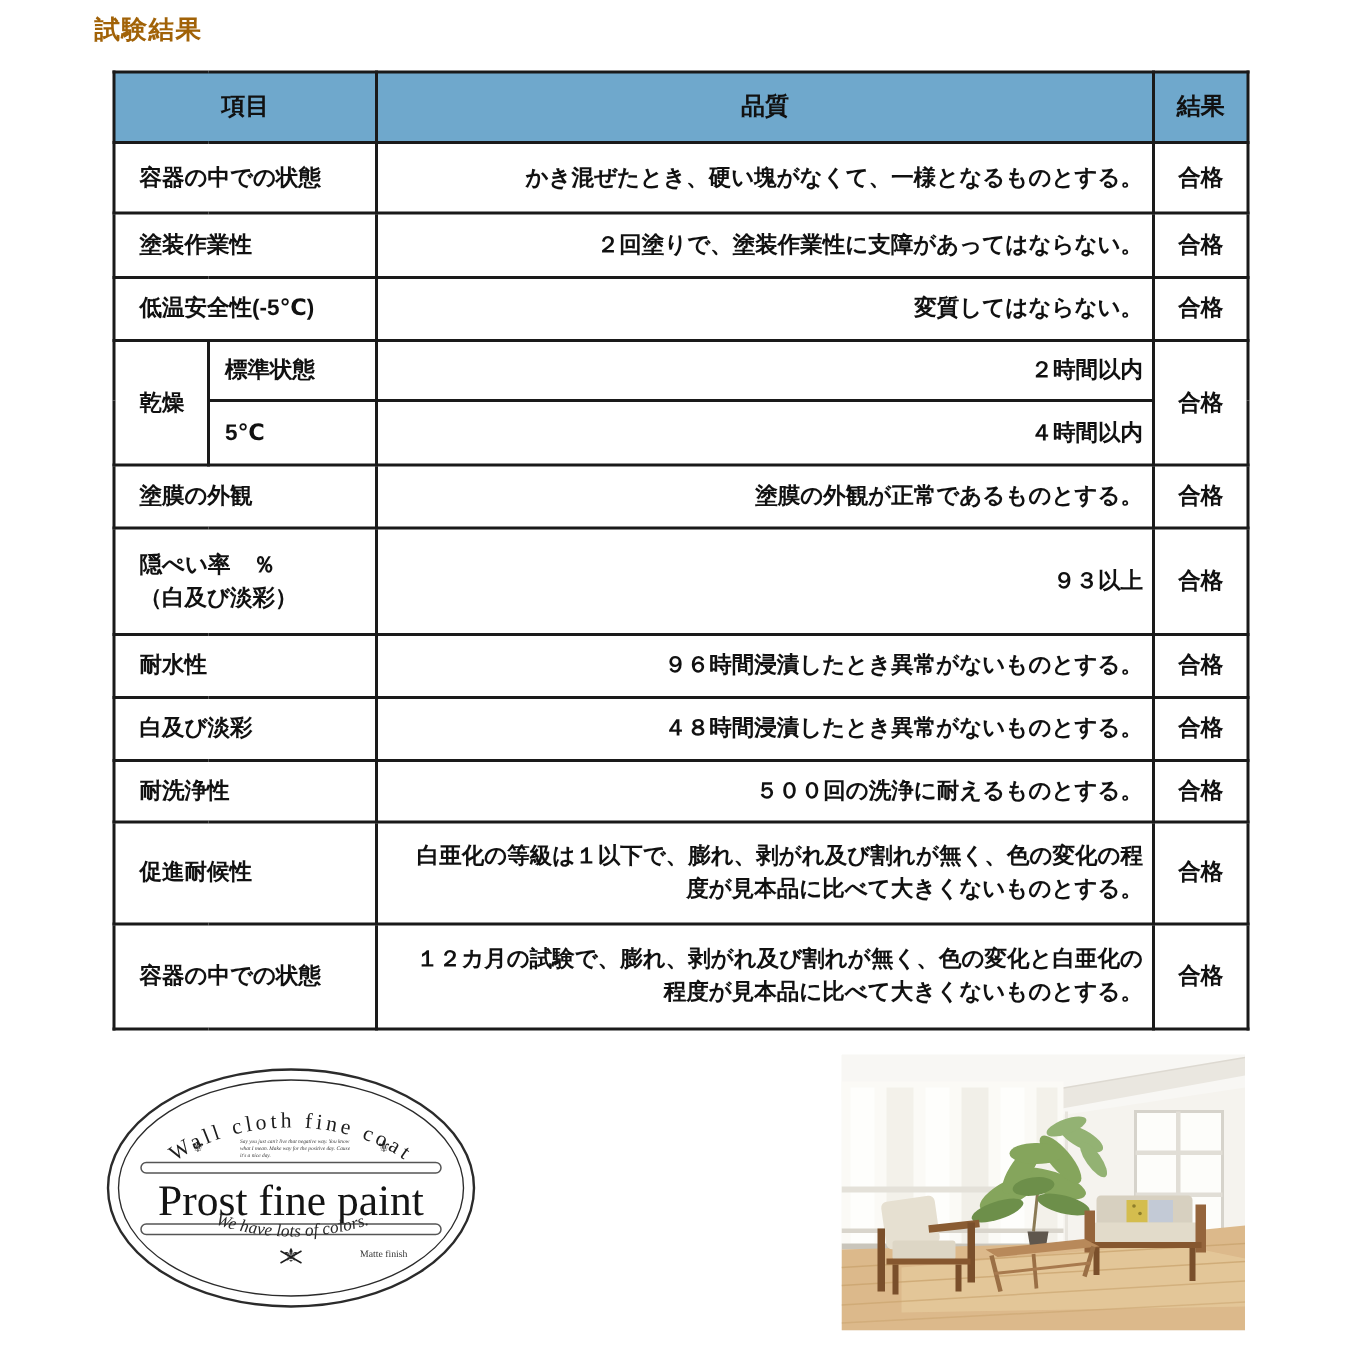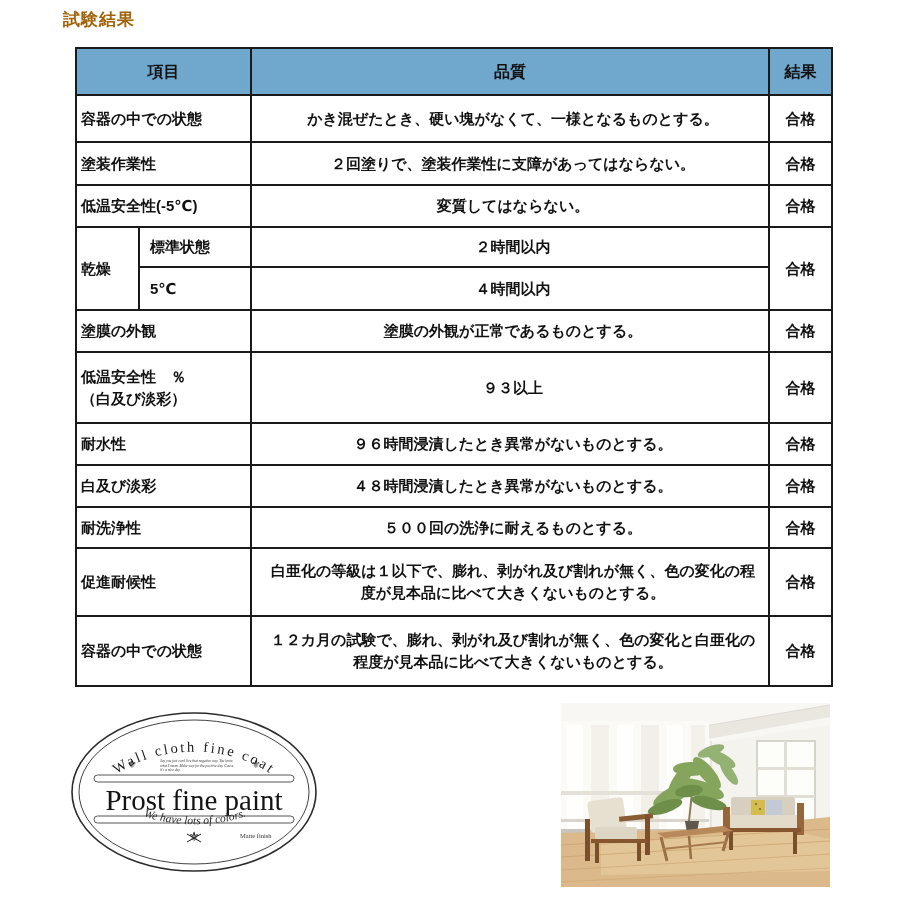--- a/index.html
+++ b/index.html
@@ -5,23 +5,23 @@
   html,body{margin:0;padding:0;background:#fff;}
   .canvas{position:relative;width:900px;height:900px;background:#ffffff;overflow:hidden;
           font-family:"Liberation Sans","DejaVu Sans",sans-serif;color:#111;}
   .page-title{position:absolute;left:63px;top:8px;font-size:17px;font-weight:bold;
               color:#a16207;letter-spacing:1px;}
   table.results{position:absolute;left:75px;top:47px;width:756px;border-collapse:collapse;
                 table-layout:fixed;}
   table.results th,table.results td{border:2px solid #1a1a1a;font-weight:bold;
                 font-size:15px;color:#111;line-height:1.45;}
   table.results th{background:#6fa8cc;text-align:center;font-size:16px;padding:2px;}
-  td.item{text-align:left;padding:2px 4px 2px 4px;}
+  td.item{text-align:left;padding:2px 4px 2px 16px;}
   td.cond{text-align:left;padding:2px 4px 2px 10px;border-radius:14px;}
-  td.quality{text-align:center;padding:2px 6px 2px 12px;}
+  td.quality{text-align:right;padding:2px 6px 2px 12px;}
   td.result{text-align:center;padding:2px;}
   td.pre{white-space:pre-line;}
   .logo-wrap{position:absolute;left:68px;top:710px;width:252px;height:166px;}
   .photo-wrap{position:absolute;left:561px;top:703px;width:269px;height:184px;}
   svg text{font-family:"Liberation Serif","DejaVu Serif",serif;}
 </style>
 </head>
 <body>
 
 <div class="canvas">
@@ -65,21 +65,21 @@
       <tr style="height:43px">
         <td class="cond">5℃</td>
         <td class="quality">４時間以内</td>
       </tr>
       <tr style="height:42px">
         <td colspan="2" class="item">塗膜の外観</td>
         <td class="quality">塗膜の外観が正常であるものとする。</td>
         <td class="result">合格</td>
       </tr>
       <tr style="height:71px">
-        <td colspan="2" class="item pre">低温安全性　％
+        <td colspan="2" class="item pre">隠ぺい率　％
 （白及び淡彩）</td>
         <td class="quality">９３以上</td>
         <td class="result">合格</td>
       </tr>
       <tr style="height:42px">
         <td colspan="2" class="item">耐水性</td>
         <td class="quality">９６時間浸漬したとき異常がないものとする。</td>
         <td class="result">合格</td>
       </tr>
       <tr style="height:42px">

